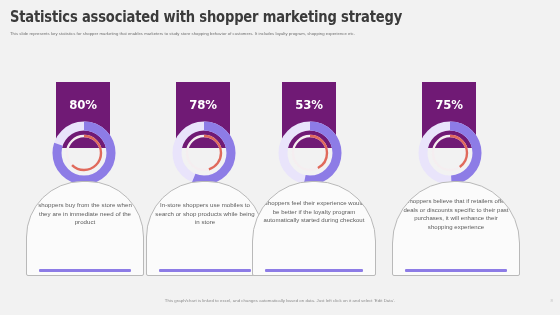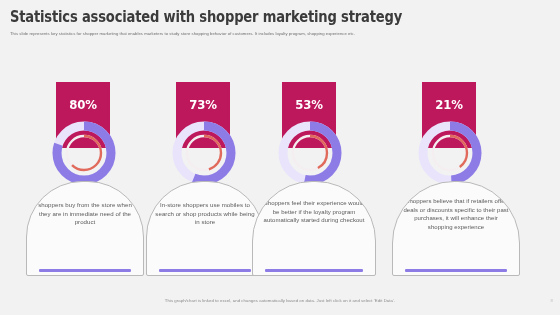--- a/index.html
+++ b/index.html
@@ -68,21 +68,21 @@
   .card.c2 { left: 252px; text-decoration: underline; }
   .card.c3 { left: 392px; }
 
   
   .banner {
     position: absolute;
     left: 30px;
     top: 20px;
     width: 54px;
     height: 66px;
-    background: #be185d;
+    background: #701a75;
   }
   .pct {
     position: absolute;
     left: 0;
     right: 0;
     top: 15px;
     text-align: center;
     color: #ffffff;
     font-family: "DejaVu Sans Condensed", "Liberation Sans Narrow", "Liberation Sans", sans-serif;
     font-size: 13px;
@@ -196,21 +196,21 @@
         </svg>
       </div>
       <div class="arch a0">
         <div class="arch-text">shoppers buy from the store when they are in immediate need of the product</div>
         <div class="accent-bar"></div>
       </div>
     </div>
 
     <div class="card c1">
       <div class="banner">
-        <div class="pct">73%</div>
+        <div class="pct">78%</div>
       </div>
       <div class="donut-wrap">
         <svg viewBox="0 0 72 72">
           <circle cx="36" cy="36" r="27" fill="none" stroke="#e9e4fb" stroke-width="9"></circle>
           <circle class="ring-outer" cx="36" cy="36" r="27" fill="none" stroke="#8d7ce6" stroke-width="9" stroke-dasharray="95.00176184455533 169.64600329384882" transform="rotate(-90 36 36)"></circle>
           <circle cx="36" cy="36" r="17" fill="none" stroke="#f5eef0" stroke-width="2.4"></circle>
           <circle class="ring-inner" cx="36" cy="36" r="17" fill="none" stroke="#e06a5c" stroke-width="2.4" stroke-dasharray="48.066367599923844 106.81415022205297" transform="rotate(-90 36 36)"></circle>
         </svg>
       </div>
       <div class="arch a1">
@@ -232,21 +232,21 @@
         </svg>
       </div>
       <div class="arch a2">
         <div class="arch-text">Shoppers feel their experience would be better if the loyalty program automatically started during checkout</div>
         <div class="accent-bar"></div>
       </div>
     </div>
 
     <div class="card c3">
       <div class="banner">
-        <div class="pct">21%</div>
+        <div class="pct">75%</div>
       </div>
       <div class="donut-wrap">
         <svg viewBox="0 0 72 72">
           <circle cx="36" cy="36" r="27" fill="none" stroke="#e9e4fb" stroke-width="9"></circle>
           <circle class="ring-outer" cx="36" cy="36" r="27" fill="none" stroke="#8d7ce6" stroke-width="9" stroke-dasharray="83.12654161398592 169.64600329384882" transform="rotate(-90 36 36)"></circle>
           <circle cx="36" cy="36" r="17" fill="none" stroke="#f5eef0" stroke-width="2.4"></circle>
           <circle class="ring-inner" cx="36" cy="36" r="17" fill="none" stroke="#e06a5c" stroke-width="2.4" stroke-dasharray="42.725660088821186 106.81415022205297" transform="rotate(-90 36 36)"></circle>
         </svg>
       </div>
       <div class="arch a3">

